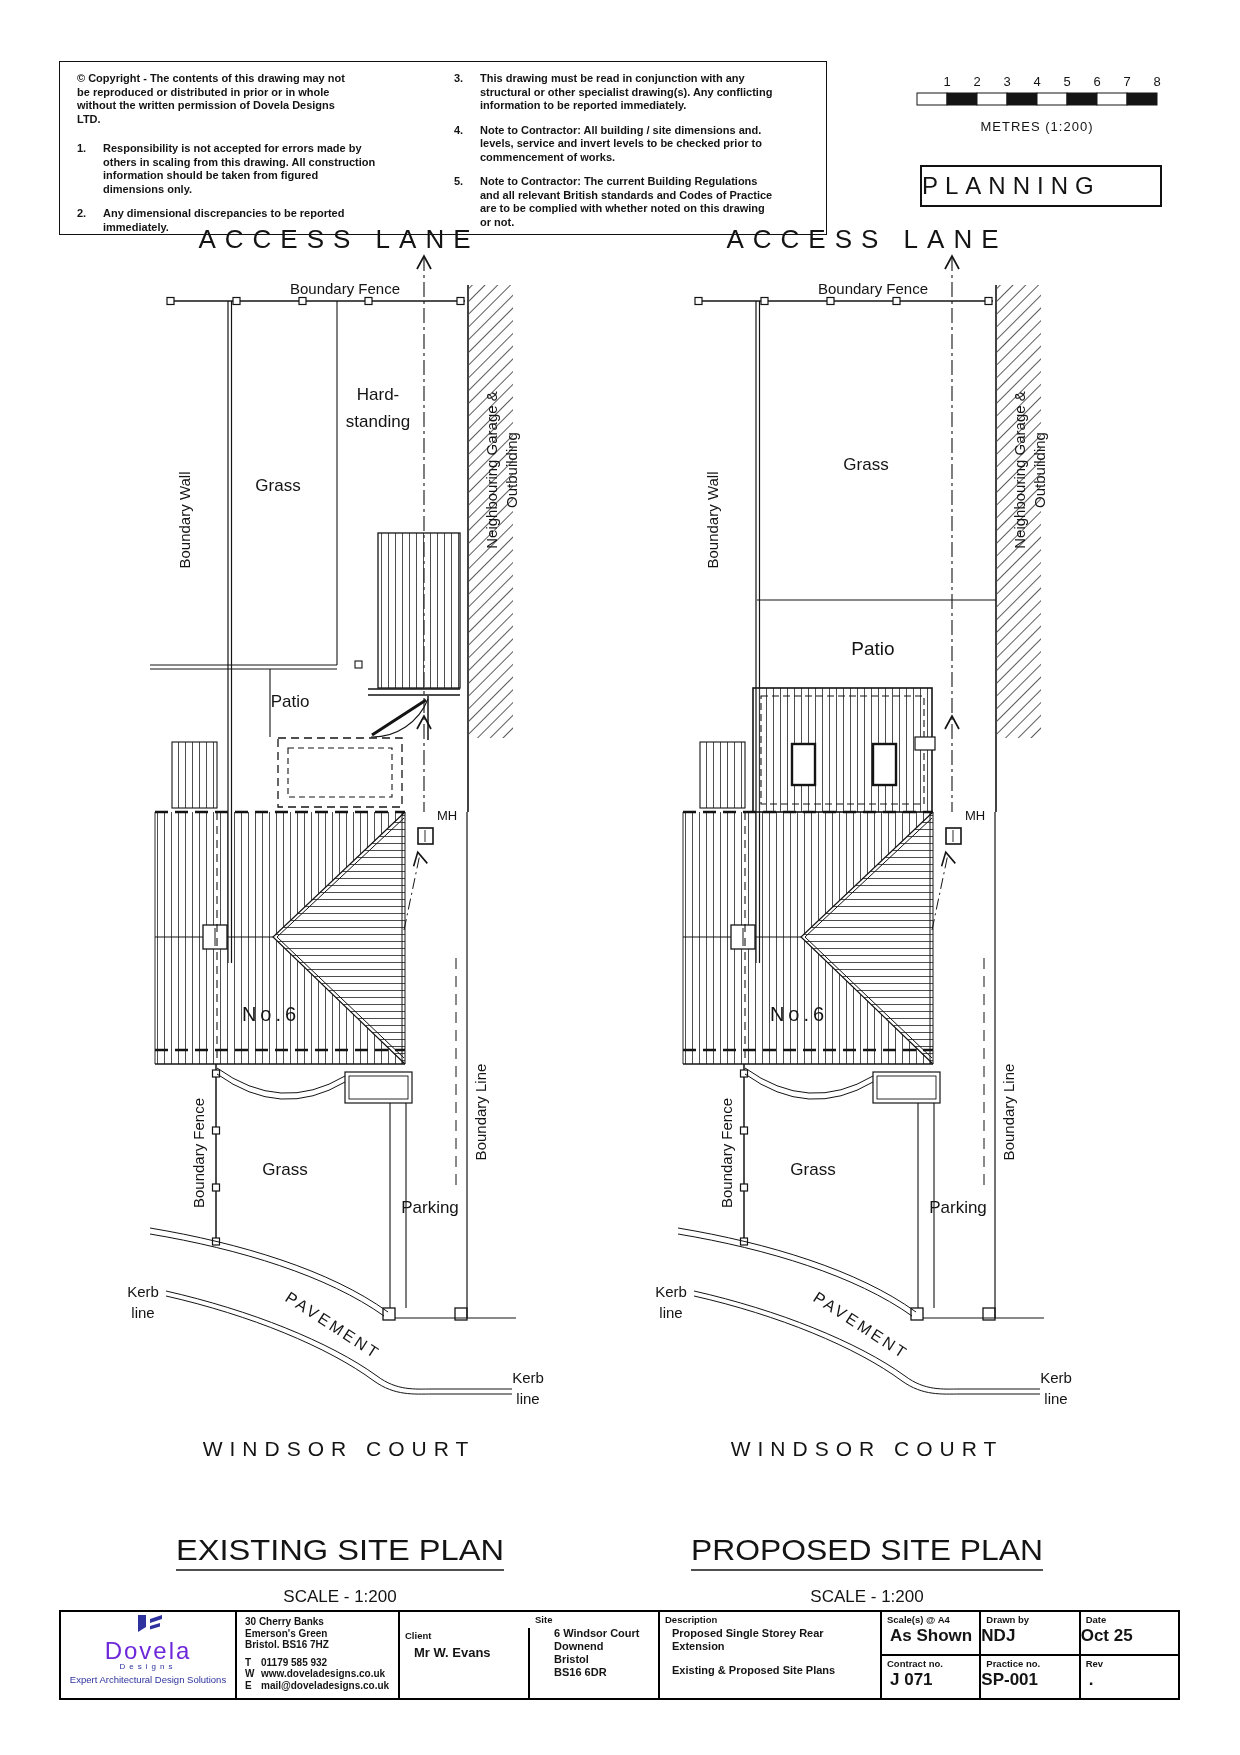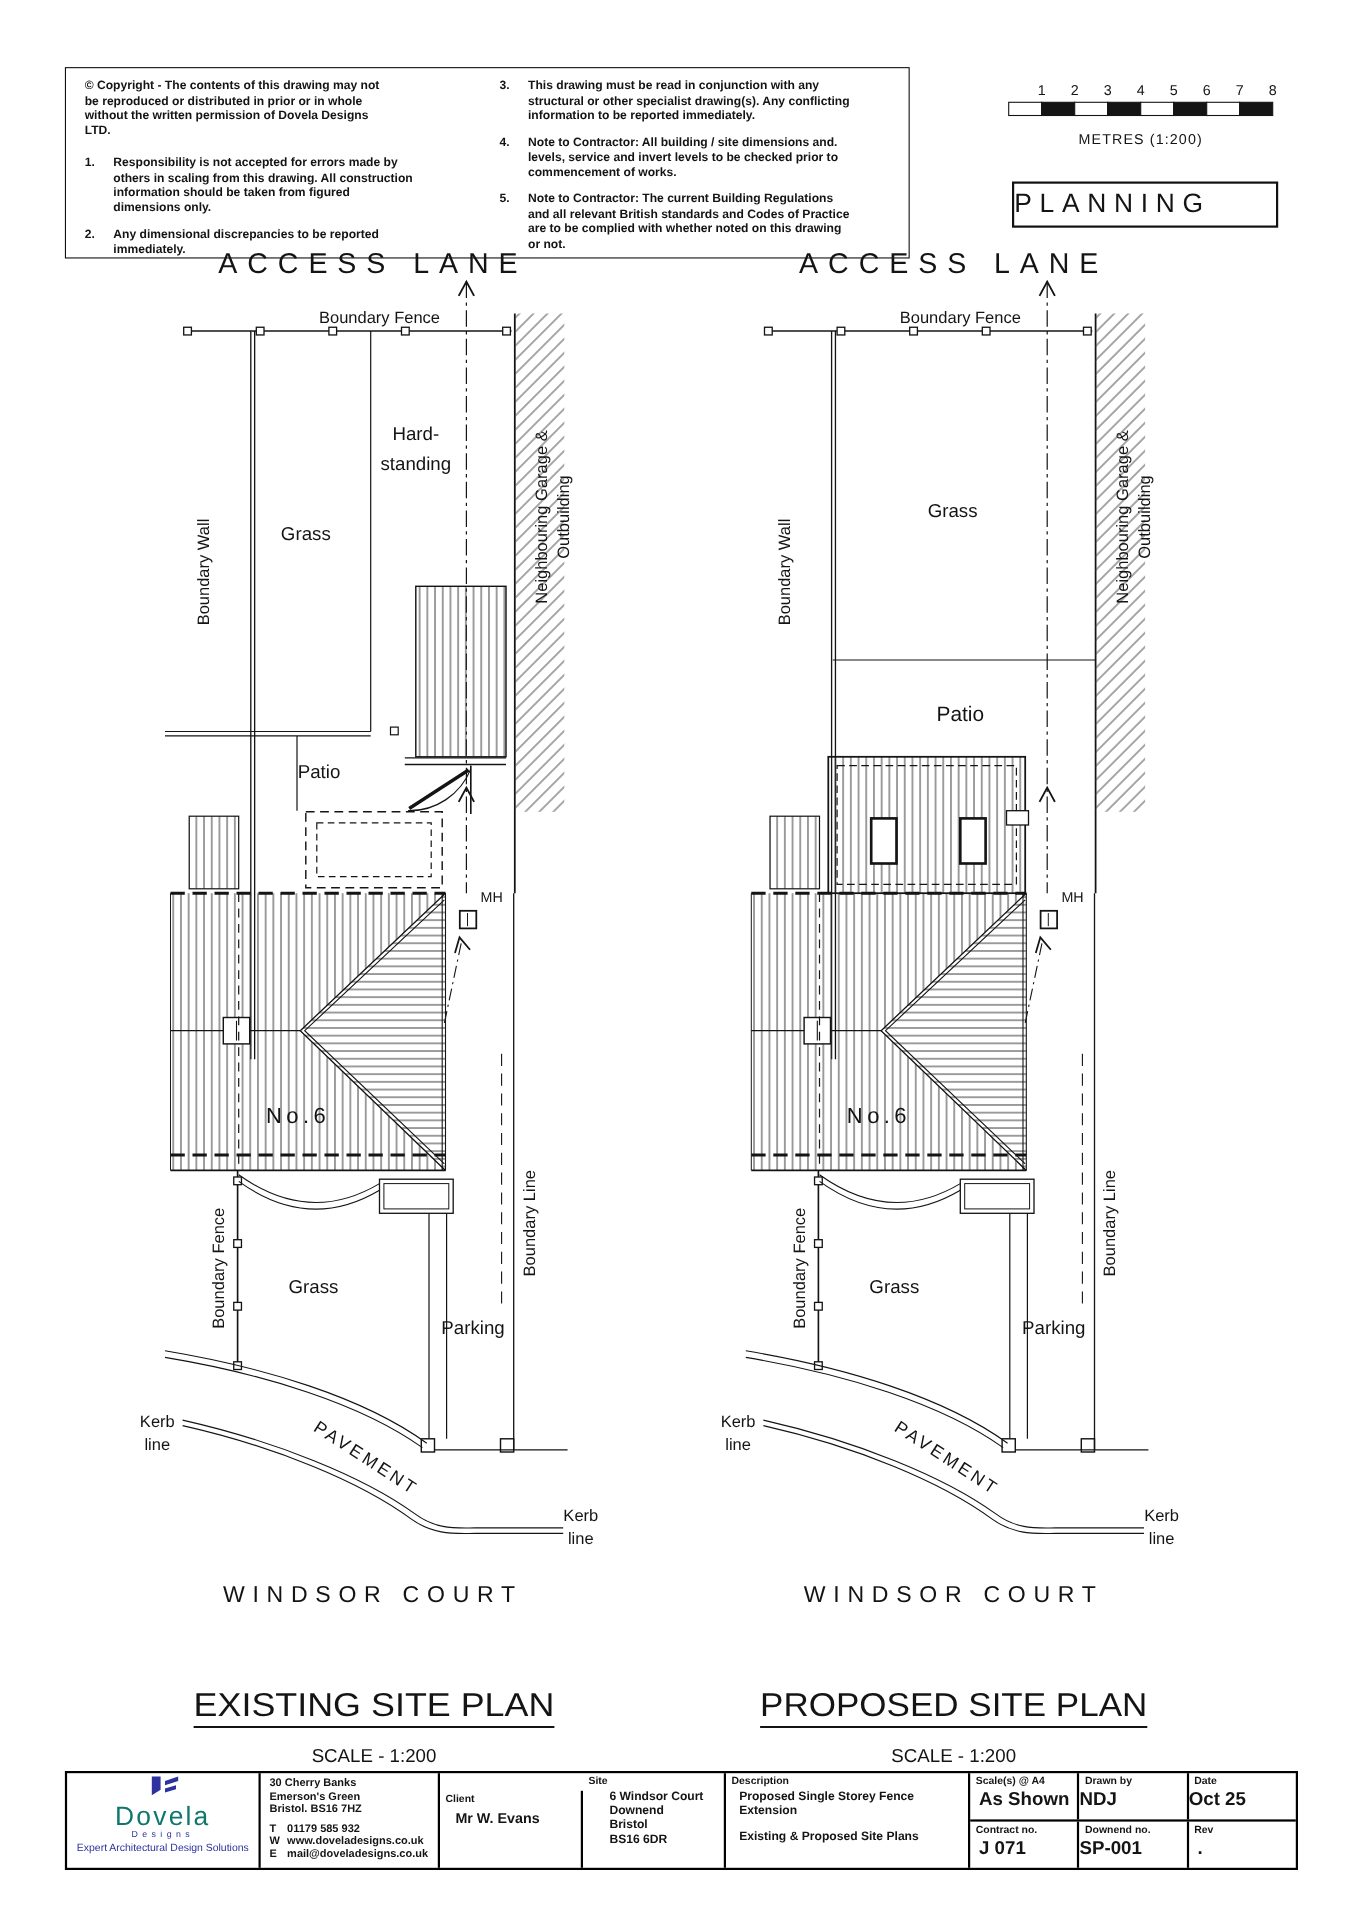--- a/index.html
+++ b/index.html
@@ -30,21 +30,21 @@
   .ptitle{font-size:30px;}
   .pscale{font-size:17px;}
   .pave{font-size:16px;letter-spacing:3px;}
   .sbar-num{font-size:13px;} .sbar-cap{font-size:13px;letter-spacing:1px;}
   
   #title-block{left:59px;top:1610px;width:1121px;height:90px;border:2px solid #000;
                display:flex;box-sizing:border-box;background:#fff;}
   .tb-cell{border-right:2px solid #000;box-sizing:border-box;position:relative;}
   .tb-label{font-size:9.5px;font-weight:bold;padding:2px 0 0 5px;}
   #tb-logo{width:176px;text-align:center;}
-  .logo-name{font-size:24px;color:#0f766e;letter-spacing:2px;line-height:22px;}
+  .logo-name{font-size:24px;color:#6d28d9;letter-spacing:2px;line-height:22px;}
   .logo-sub{font-size:8px;color:#2d329e;letter-spacing:4px;line-height:10px;text-align:center;}
   .logo-tag{font-size:9.5px;color:#2d329e;line-height:12px;margin-top:2px;}
   #tb-address{width:163px;font-size:10px;font-weight:bold;line-height:11.5px;padding:4px 0 0 8px;}
   .addr-row{display:flex;} .addr-k{width:16px;flex:0 0 16px;}
   .addr-gap{height:6px;}
   #tb-client{width:130px;margin-top:16px;} #tb-site{width:130px;} #tb-desc{width:222px;}
   .tb-val-client{font-size:13px;font-weight:bold;padding:4px 0 0 14px;}
   .tb-site-lines{font-size:11px;font-weight:bold;line-height:13px;padding:2px 0 0 24px;}
   .tb-desc-lines{font-size:11px;font-weight:bold;line-height:13px;padding:2px 0 0 12px;}
   .desc-gap{height:11px;}
@@ -315,21 +315,21 @@
     <div class="tb-site-lines">
       <div>6 Windsor Court</div>
       <div>Downend</div>
       <div>Bristol</div>
       <div>BS16 6DR</div>
     </div>
   </div>
   <div class="tb-cell" id="tb-desc">
     <div class="tb-label">Description</div>
     <div class="tb-desc-lines">
-      <div>Proposed Single Storey Fence</div>
+      <div>Proposed Single Storey Rear</div>
       <div>Extension</div>
       <div class="desc-gap"></div>
       <div>Existing &amp; Proposed Site Plans</div>
     </div>
   </div>
   <div id="tb-grid">
     <div class="tb-grid-row">
       <div class="tb-grid-cell">
         <div class="tb-label">Scale(s) @ A4</div>
         <div class="tb-grid-val left">As Shown</div>
@@ -342,21 +342,21 @@
         <div class="tb-label">Date</div>
         <div class="tb-grid-val">Oct 25</div>
       </div>
     </div>
     <div class="tb-grid-row">
       <div class="tb-grid-cell">
         <div class="tb-label">Contract no.</div>
         <div class="tb-grid-val left">J  071</div>
       </div>
       <div class="tb-grid-cell">
-        <div class="tb-label">Downend no.</div>
+        <div class="tb-label">Practice no.</div>
         <div class="tb-grid-val">SP-001</div>
       </div>
       <div class="tb-grid-cell">
         <div class="tb-label">Rev</div>
         <div class="tb-grid-val left">.</div>
       </div>
     </div>
   </div>
 </div>
 

